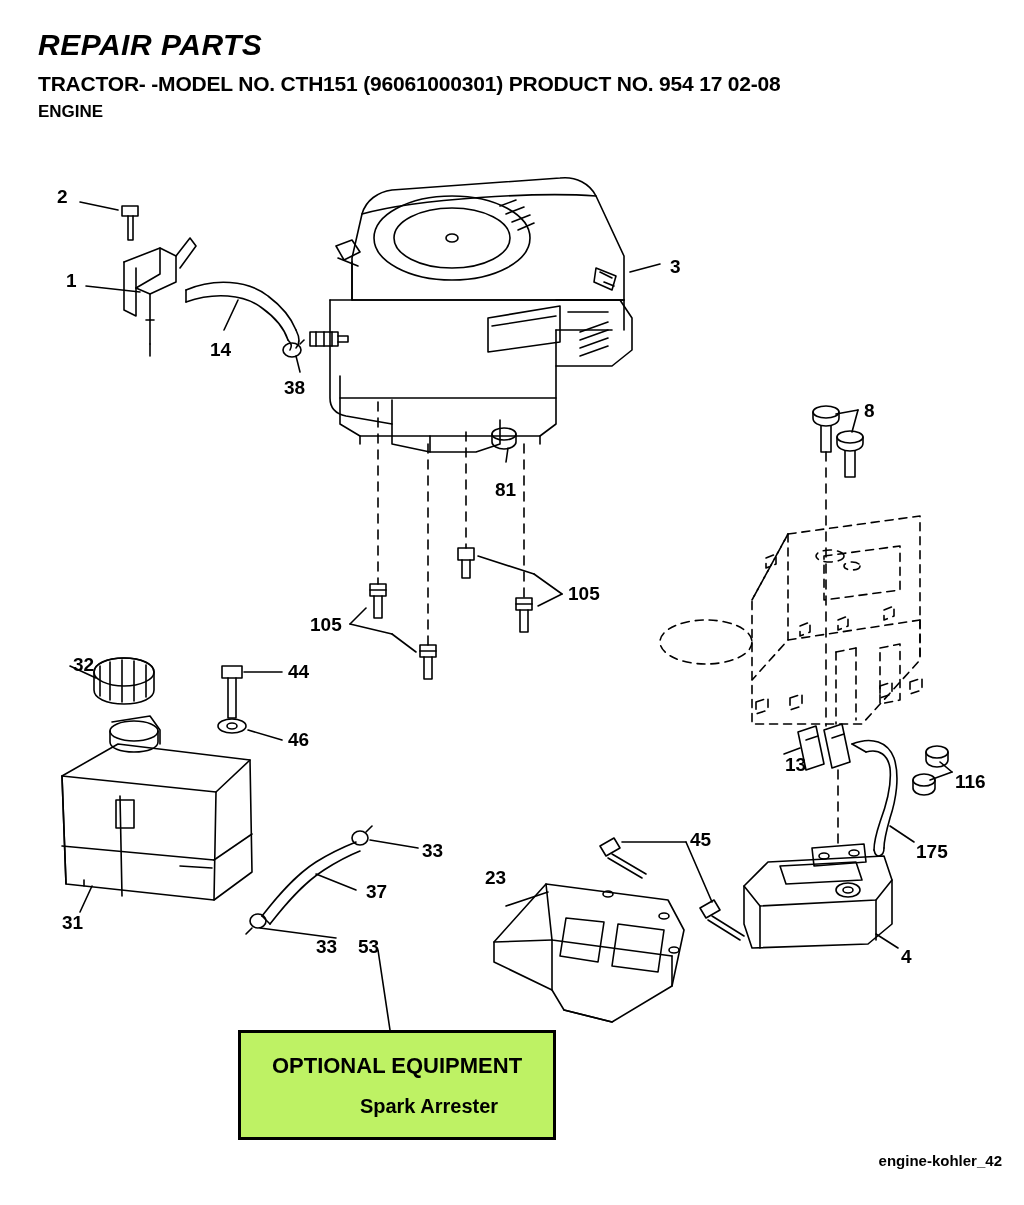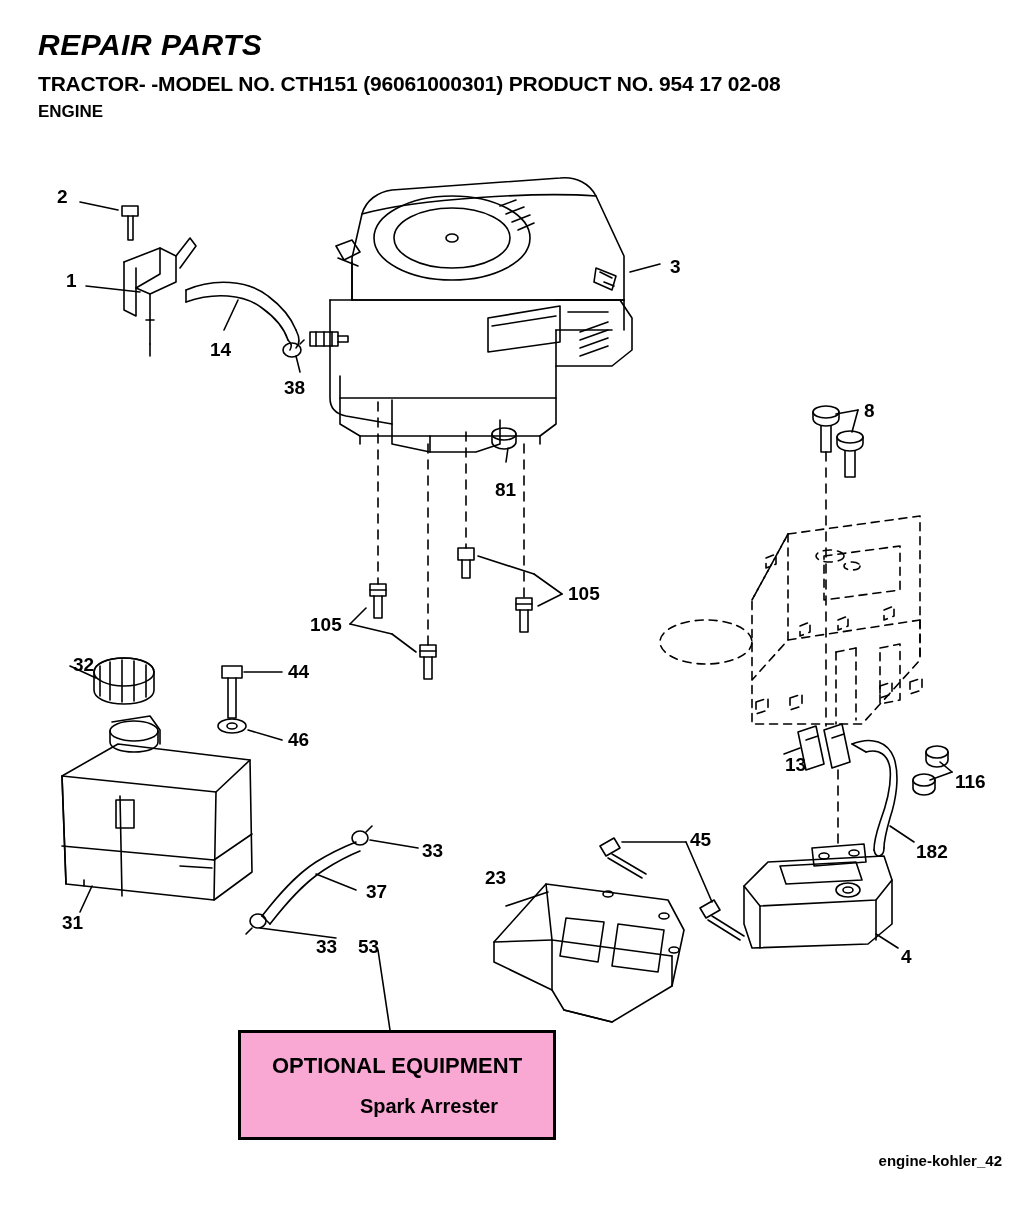--- a/index.html
+++ b/index.html
@@ -62,21 +62,21 @@
     line-height: 1;
     white-space: nowrap;
   }
   .optbox {
     position: absolute;
     left: 238px;
     top: 1030px;
     width: 318px;
     height: 110px;
     border: 3px solid #000;
-    background: #f9a8d4;
+    background: #bef264;
     box-sizing: border-box;
   }
   .optbox .line1 {
     position: absolute;
     top: 20px;
     left: 0;
     width: 100%;
     text-align: center;
     font-size: 22px;
     font-weight: bold;
@@ -402,21 +402,21 @@
   <div class="callout" style="left:670px; top:257px;">3</div>
   <div class="callout" style="left:495px; top:480px;">81</div>
   <div class="callout" style="left:864px; top:401px;">8</div>
   <div class="callout" style="left:568px; top:584px;">105</div>
   <div class="callout" style="left:310px; top:615px;">105</div>
   <div class="callout" style="left:45px;  top:655px;margin-left:28px;">32</div>
   <div class="callout" style="left:288px; top:662px;">44</div>
   <div class="callout" style="left:288px; top:730px;">46</div>
   <div class="callout" style="left:753px; top:755px;margin-left:32px;">13</div>
   <div class="callout" style="left:955px; top:772px;">116</div>
-  <div class="callout" style="left:916px; top:842px;">182</div>
+  <div class="callout" style="left:916px; top:842px;">175</div>
   <div class="callout" style="left:422px; top:841px;">33</div>
   <div class="callout" style="left:366px; top:882px;">37</div>
   <div class="callout" style="left:62px;  top:913px;">31</div>
   <div class="callout" style="left:690px; top:830px;">45</div>
   <div class="callout" style="left:485px; top:868px;">23</div>
   <div class="callout" style="left:901px; top:947px;">4</div>
   <div class="callout" style="left:316px; top:937px;">33</div>
   <div class="callout" style="left:358px; top:937px;">53</div>
 
   <div class="optbox">

